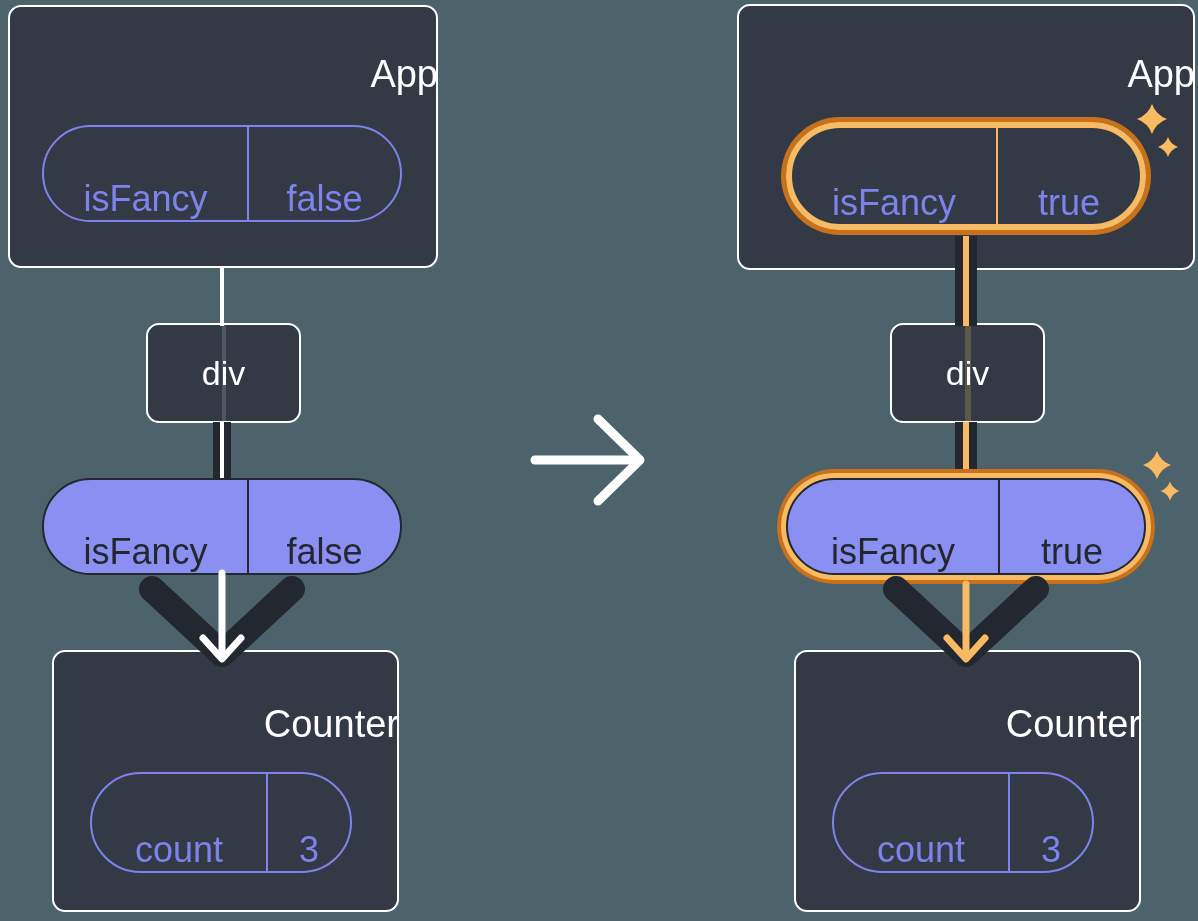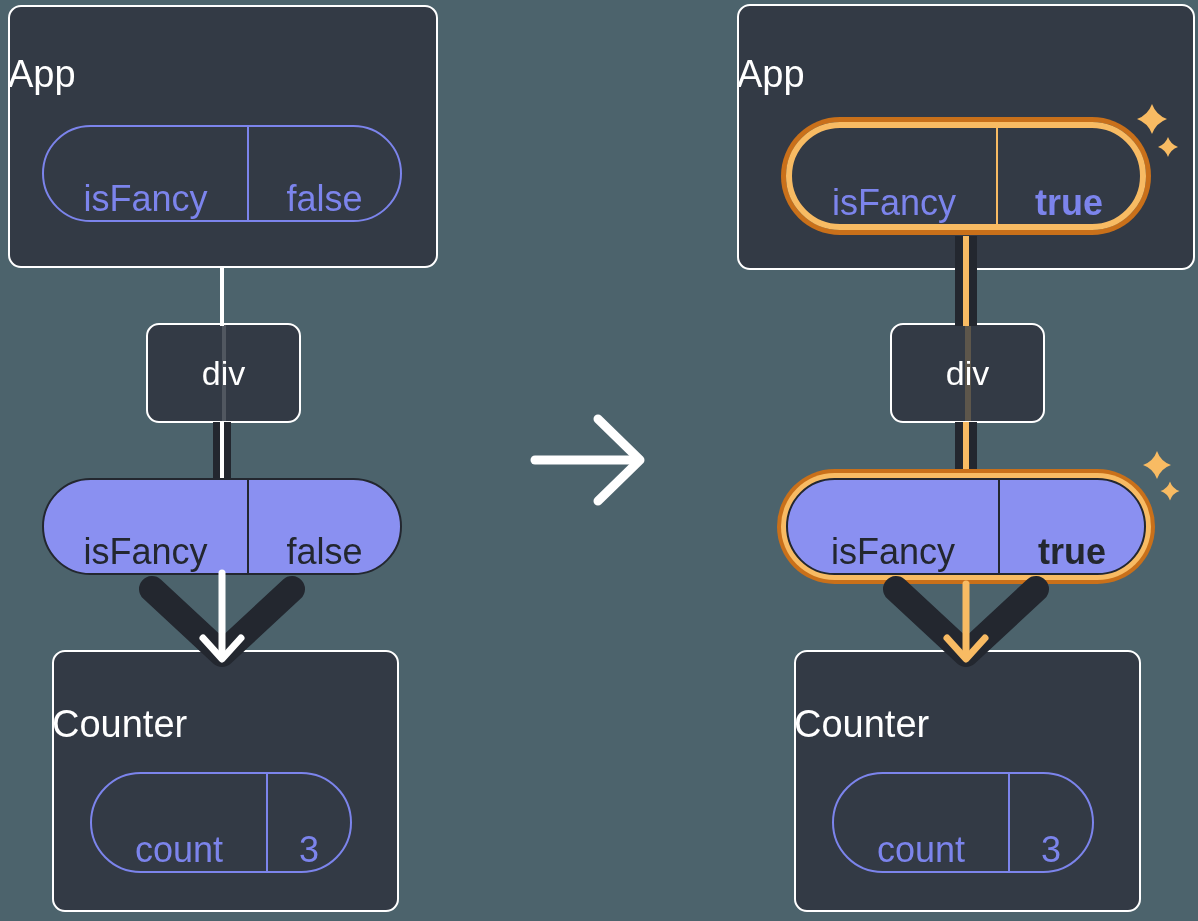--- a/index.html
+++ b/index.html
@@ -4,38 +4,38 @@
 <style>
   :root{
     --bg:#4C636C; --card:#333A45; --dark:#23272F;
     --purple:#7C84EC; --purple_fill:#8A90F1;
     --orange:#F8BB63; --orange_dark:#C9701A; --white:#FFFFFF;
   }
   *{margin:0;padding:0;box-sizing:border-box}
   body{font-family:"Liberation Sans",sans-serif;background:var(--bg);}
   .canvas{position:relative;width:1198px;height:921px;background:var(--bg);overflow:hidden}
   .card{position:absolute;background:var(--card);border:2.5px solid var(--white);border-radius:13px;z-index:1}
-  .comp-title{position:absolute;text-align:left;color:var(--white);font-size:38px;line-height:1;z-index:2}
+  .comp-title{position:absolute;text-align:right;color:var(--white);font-size:38px;line-height:1;z-index:2}
   .div-card{display:flex;align-items:center;justify-content:center;color:var(--white);font-size:34px;z-index:2}
   .stripe{position:absolute;top:0;bottom:0;left:50%;z-index:0}
   .stripe.lite{width:4px;margin-left:-2px;background:rgba(255,255,255,0.15)}
   .stripe.warm{width:6px;margin-left:-3px;background:rgba(248,187,99,0.22)}
   .div-label{position:relative;z-index:1}
   .pill{position:absolute;display:flex;align-items:flex-end;font-size:36px;border-radius:60px;overflow:hidden;z-index:4}
   .pill .seg{display:flex;align-items:center;justify-content:center}
   .pill .grow{flex:1}
   .divider{width:2px;align-self:stretch}
   .outline-pill{border:2px solid var(--purple);color:var(--purple)}
   .outline-pill .divider{background:var(--purple)}
   .filled-pill{background:var(--purple_fill);border:2px solid var(--dark);color:var(--dark)}
   .filled-pill .divider{background:var(--dark)}
   .hl-ring-outline{border:6px solid var(--orange);color:var(--purple);box-shadow:0 0 0 5px var(--orange_dark)}
   .hl-ring-outline .divider{background:var(--orange)}
   .hl-ring-filled{box-shadow:0 0 0 5px var(--orange),0 0 0 9px var(--orange_dark)}
-  .bold{font-weight:700}
+  .bold{font-weight:400}
   .conn{position:absolute;z-index:3}
   .conn .inner{position:absolute;top:0;bottom:0}
   .arrow-svg{position:absolute;z-index:5}
   .spark-svg{position:absolute;z-index:6}
   .stroke-dark{stroke:var(--dark)}
   .stroke-white{stroke:var(--white)}
   .stroke-orange{stroke:var(--orange)}
   .sparkle{fill:var(--orange)}
   path{fill:none;stroke-linecap:round;stroke-linejoin:round}
   path.sparkle{fill:var(--orange);stroke:none}

